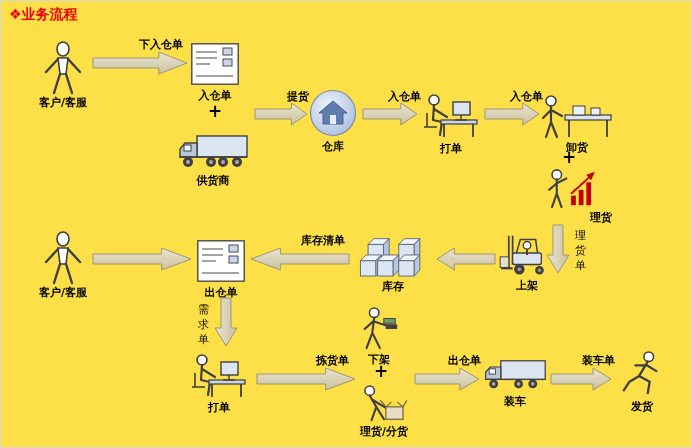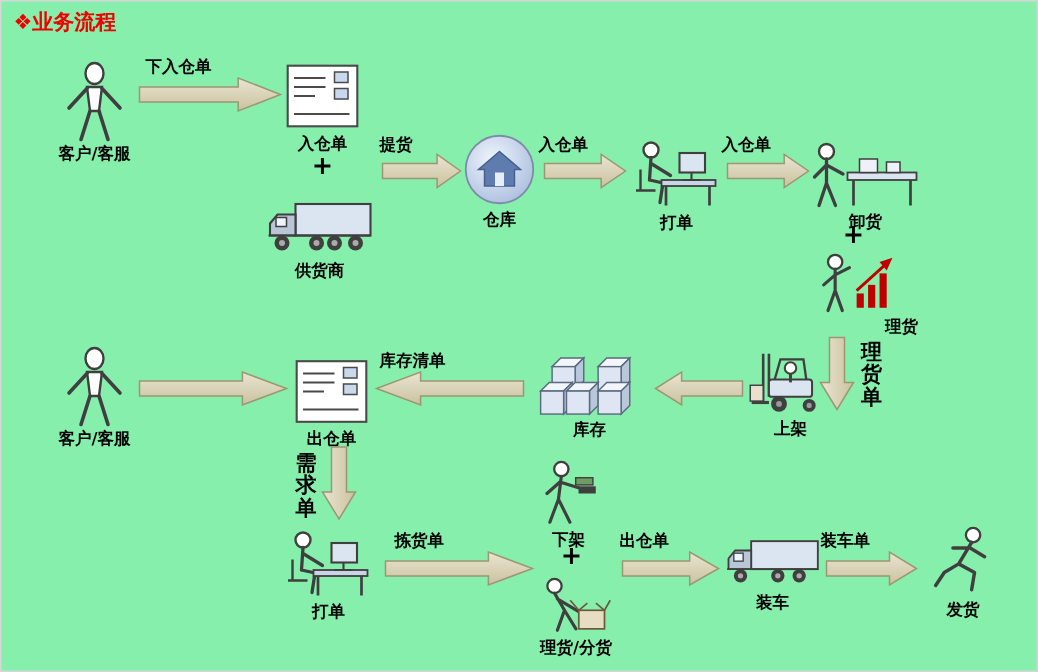--- a/index.html
+++ b/index.html
@@ -1,22 +1,22 @@
 <!DOCTYPE html>
 <html><head>
 <meta charset="utf-8">
 <style>
   * { margin:0; padding:0; box-sizing:border-box; }
   html,body { background:#fff; }
   body { font-family:"DejaVu Sans","Liberation Sans",sans-serif; }
-  .canvas { position:relative; width:692px; height:448px; background:#86efac; border:1px solid #d6d6d6; overflow:hidden; }
+  .canvas { position:relative; width:692px; height:448px; background:#fde047; border:1px solid #d6d6d6; overflow:hidden; }
   .title { position:absolute; left:8px; top:5px; font-size:14px; font-weight:700; color:#f00000; }
   .lbl { position:absolute; font-size:11px; font-weight:700; color:#000; text-align:center; white-space:nowrap; }
-  .albl { position:absolute; font-size:11px; font-weight:700; color:#000; text-align:left; white-space:nowrap; }
-  .vlbl { position:absolute; font-size:14px; font-weight:700; color:#000; width:13px; line-height:15px; word-break:break-all; }
+  .albl { position:absolute; font-size:11px; font-weight:700; color:#000; text-align:right; white-space:nowrap; }
+  .vlbl { position:absolute; font-size:11px; font-weight:400; color:#000; width:13px; line-height:15px; word-break:break-all; text-align:center; }
   .plus { position:absolute; font-size:17px; font-weight:700; color:#000; text-align:center; }
   .icon, .arrow { position:absolute; }
   svg { display:block; overflow:visible; }
 </style>
 </head>
 <body>
 
 <div class="canvas">
 
   <svg width="0" height="0" style="position:absolute">

